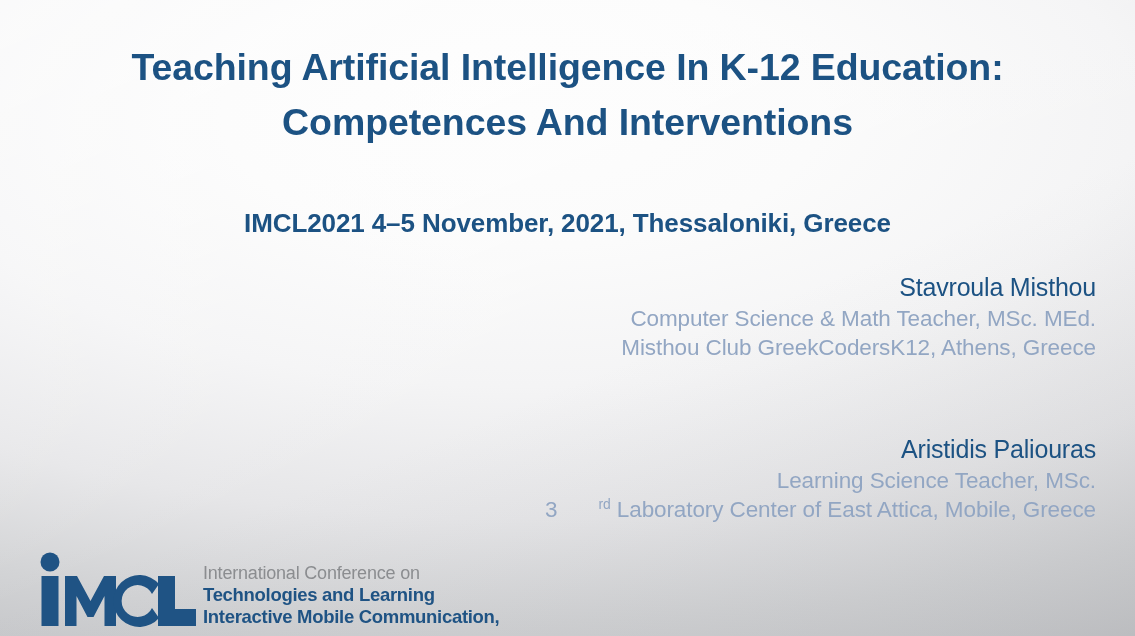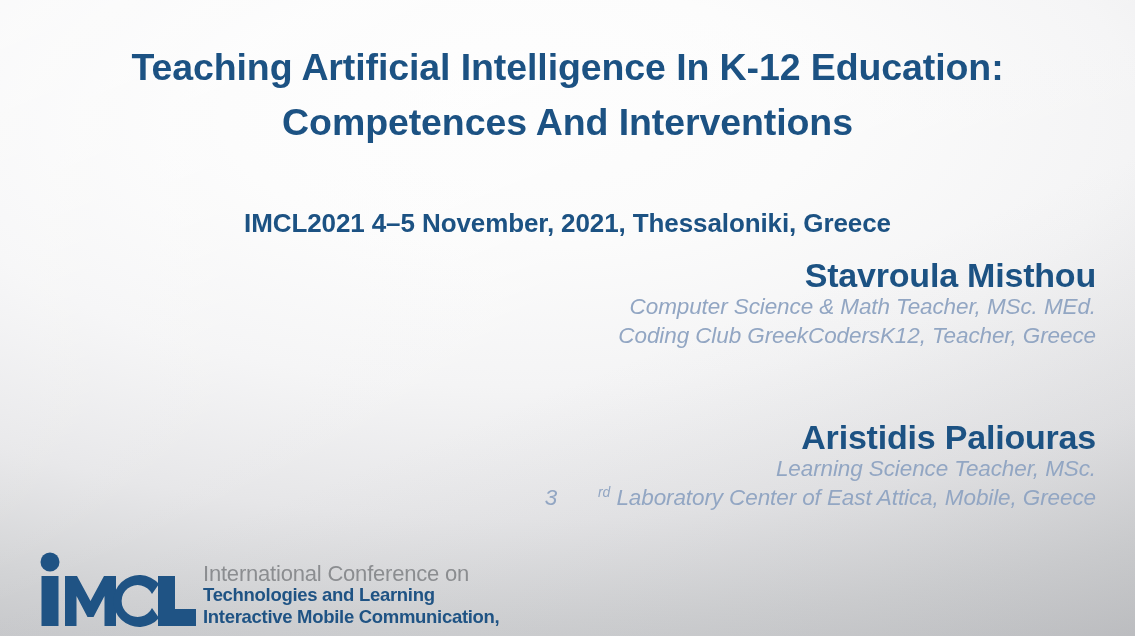--- a/index.html
+++ b/index.html
@@ -80,34 +80,34 @@
     position: absolute;
     right: 39px;
     text-align: right;
     z-index: 3;
   }
   #author-1 { top: 258px; }
   #author-2 { top: 420px; }
 
   .author-name {
     color: #1c5283;
-    font-size: 34px;
-    font-weight: bold;
+    font-size: 25px;
+    font-weight: normal;
     line-height: 34px;
     letter-spacing: -0.2px;
     white-space: nowrap;
+    margin-top: 12px;
   }
   .author-affil {
     color: #92a6c3;
     font-size: 22.5px;
     font-weight: normal;
     line-height: 29px;
     letter-spacing: -0.1px;
     white-space: nowrap;
-    font-style: italic;
   }
   .ordinal-sup {
     font-size: 0.62em;
     vertical-align: super;
     line-height: 0;
     margin-left: 41px;
   }
 
   
   #logo {
@@ -122,21 +122,21 @@
     position: relative;
     width: 160px;
     height: 80px;
   }
   .logo-text {
     margin-left: 7px;
     padding-top: 12px;
   }
   .logo-tag-light {
     color: #8b8d90;
-    font-size: 22px;
+    font-size: 18px;
     font-weight: normal;
     line-height: 21px;
     letter-spacing: -0.2px;
     white-space: nowrap;
   }
   .logo-tag-bold {
     color: #1f5384;
     font-size: 18.5px;
     font-weight: bold;
     line-height: 22px;
@@ -152,21 +152,21 @@
   <div class="title-block">
     <div class="title-line">Teaching Artificial Intelligence In K-12 Education:</div>
     <div class="title-line">Competences And Interventions</div>
   </div>
 
   <div class="conference-line">IMCL2021  4–5 November, 2021, Thessaloniki, Greece</div>
 
   <div class="author-block" id="author-1">
     <div class="author-name">Stavroula Misthou</div>
     <div class="author-affil">Computer Science &amp; Math Teacher, MSc. MEd.</div>
-    <div class="author-affil">Coding Club GreekCodersK12, Teacher, Greece</div>
+    <div class="author-affil">Misthou Club GreekCodersK12, Athens, Greece</div>
   </div>
 
   <div class="author-block" id="author-2">
     <div class="author-name">Aristidis Paliouras</div>
     <div class="author-affil">Learning Science Teacher, MSc.</div>
     <div class="author-affil"><span>3</span><span class="ordinal-sup">rd</span><span> Laboratory Center of East Attica, Mobile, Greece</span></div>
   </div>
 
   <div id="logo">
     <div class="logo-mark">

